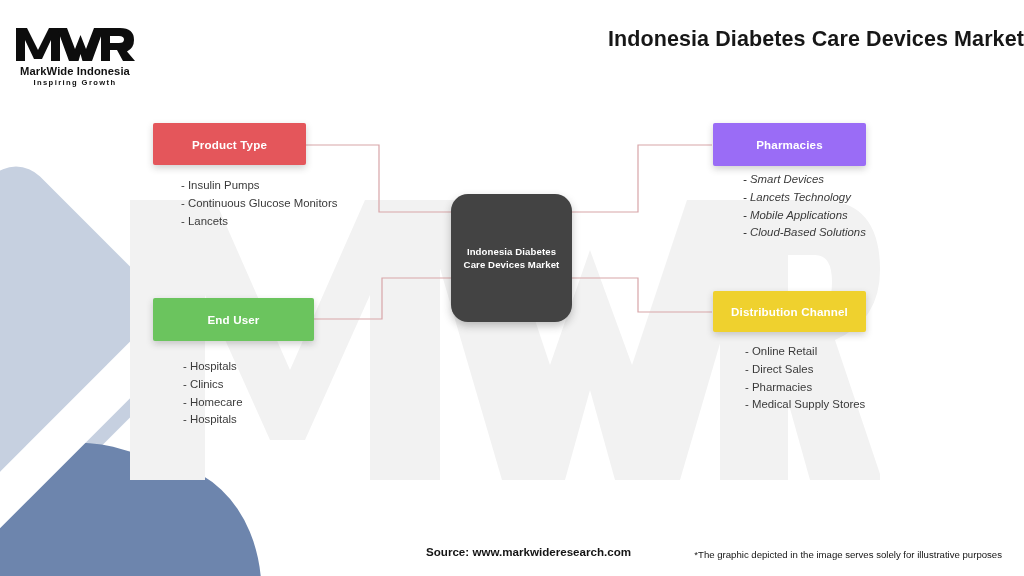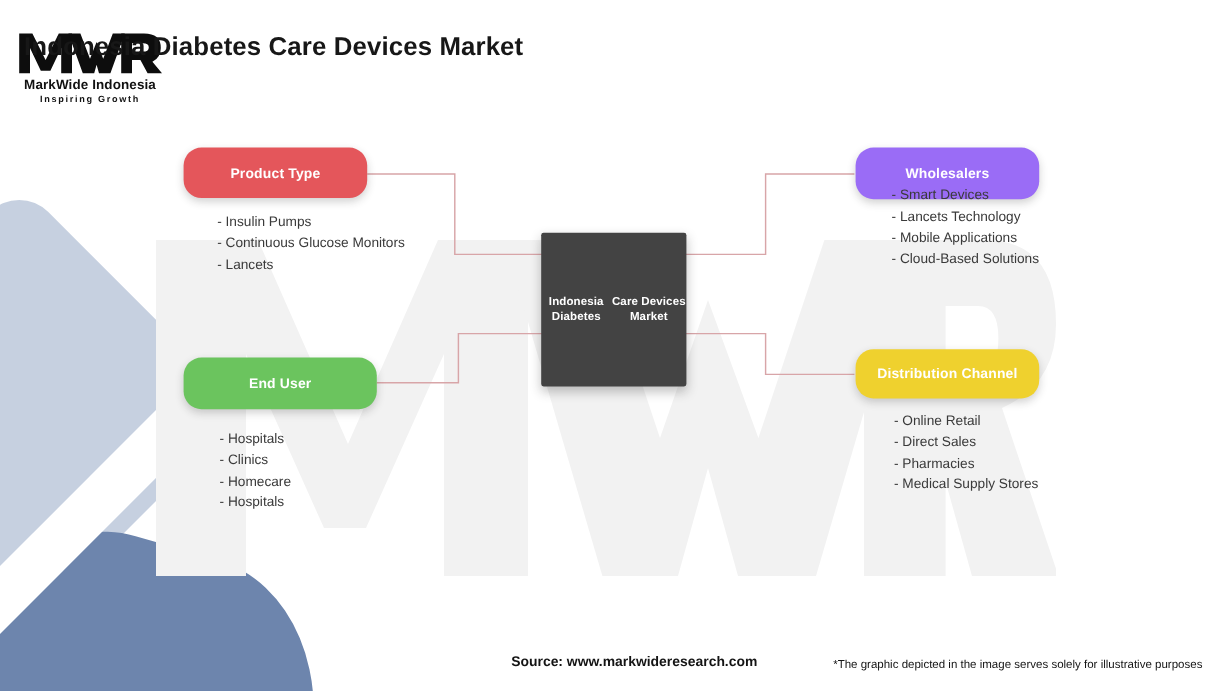--- a/index.html
+++ b/index.html
@@ -65,55 +65,55 @@
   }
   .logo-tag {
     font-size: 7.6px; font-weight: 700; color: #111;
     letter-spacing: 1.4px; text-align: center;
     line-height: 10px;
   }
 
   .page-title {
     position: absolute;
     left: 0; right: 0; top: 27px;
-    text-align: left;
+    text-align: right;
     font-size: 21.5px;
     font-weight: 700;
     color: #171717;
     letter-spacing: .1px;
     margin-left: 20px;
   }
 
   
   .wires { position: absolute; left: 0; top: 0; width: 1024px; height: 576px; }
 
   
   .node {
     position: absolute;
-    border-radius: 15px;
+    border-radius: 2px;
     display: flex; align-items: center; justify-content: center;
     color: #ffffff;
     font-weight: 700;
     font-size: 11.6px;
     letter-spacing: .15px;
     box-shadow: 0 3px 7px rgba(40,40,40,.22);
     text-align: center;
   }
   .node-prod { left: 153px; top: 123px; width: 153px; height: 42px; background: #e4565b; }
   .node-tech { left: 713px; top: 123px; width: 153px; height: 43px; background: #9a6cf6; }
   .node-end  { left: 153px; top: 298px; width: 161px; height: 43px; background: #6bc45e; }
   .node-dist { left: 713px; top: 291px; width: 153px; height: 41px; background: #efd12e; }
 
   .node-center {
     position: absolute;
     left: 451px; top: 194px;
     width: 121px; height: 128px;
     background: #434343;
-    border-radius: 2px;
-    display: flex; flex-direction: row;
+    border-radius: 17px;
+    display: flex; flex-direction: column;
     align-items: center; justify-content: center;
     box-shadow: 0 4px 9px rgba(40,40,40,.28);
   }
   .node-center span {
     display: block;
     color: #ffffff;
     font-size: 9.6px;
     font-weight: 700;
     line-height: 13.5px;
     text-align: center;
@@ -123,21 +123,21 @@
   
   .bullets { position: absolute; }
   .bullets li {
     list-style: none;
     font-size: 11.4px;
     color: #3a3a3a;
     line-height: 17.8px;
     white-space: nowrap;
   }
   .bl-prod { left: 181px; top: 177px; }
-  .bl-tech { left: 743px; top: 155px; }
+  .bl-tech { left: 743px; top: 171px; font-style: italic; }
   .bl-end  { left: 183px; top: 358px; }
   .bl-dist { left: 745px; top: 343px; }
 
   
   .source {
     position: absolute;
     left: 394px; top: 545px;
     font-size: 11.6px; font-weight: 700; color: #141414;
     white-space: nowrap;
     margin-left: 32px;
@@ -198,21 +198,21 @@
 
   <div class="node-center">
     <span>Indonesia Diabetes</span>
     <span>Care Devices Market</span>
   </div>
 
   <div class="node node-prod">
     <span>Product Type</span>
   </div>
   <div class="node node-tech">
-    <span>Wholesalers</span>
+    <span>Pharmacies</span>
   </div>
   <div class="node node-dist">
     <span>Distribution Channel</span>
   </div>
   <div class="node node-end">
     <span>End User</span>
   </div>
 
   <ul class="bullets bl-prod">
     <li>- Insulin Pumps</li>

